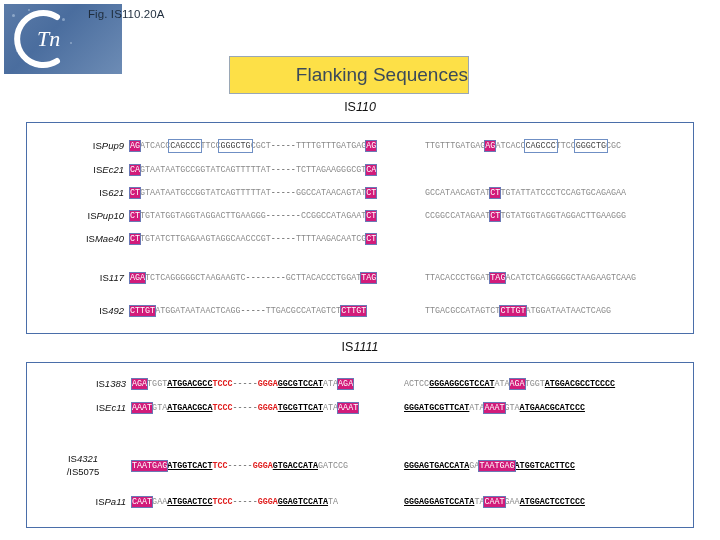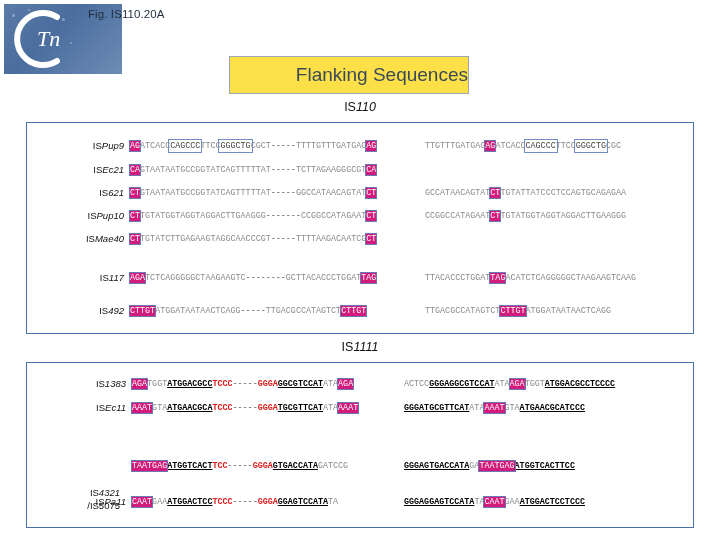--- a/index.html
+++ b/index.html
@@ -43,22 +43,22 @@
   #panel2{left:26px;top:362px;width:668px;height:166px;}
 
   
   .row{position:absolute;left:0;width:100%;height:16px;}
   .lbl{
     position:absolute;right:0;top:0;width:74px;text-align:right;
     font-size:9.5px;color:#111;line-height:16px;white-space:nowrap;
   }
   .lbl i{font-style:italic;}
   .lbl2{
-    position:absolute;left:22px;top:-6px;width:74px;text-align:right;
-    font-size:9.5px;color:#111;line-height:13px;white-space:nowrap;margin-top:34px;
+    position:absolute;left:22px;top:-6px;width:74px;text-align:center;
+    font-size:9.5px;color:#111;line-height:13px;white-space:nowrap;
   }
   .lbl2 i{font-style:italic;}
 
   .seq{
     position:absolute;top:0;font-family:"Liberation Serif",serif;
     font-size:9.6px;line-height:16px;color:#444;white-space:pre;
     letter-spacing:.15px;
   }
   .seq.mono{font-family:"Liberation Mono",monospace;font-size:8.4px;letter-spacing:0;}
 

